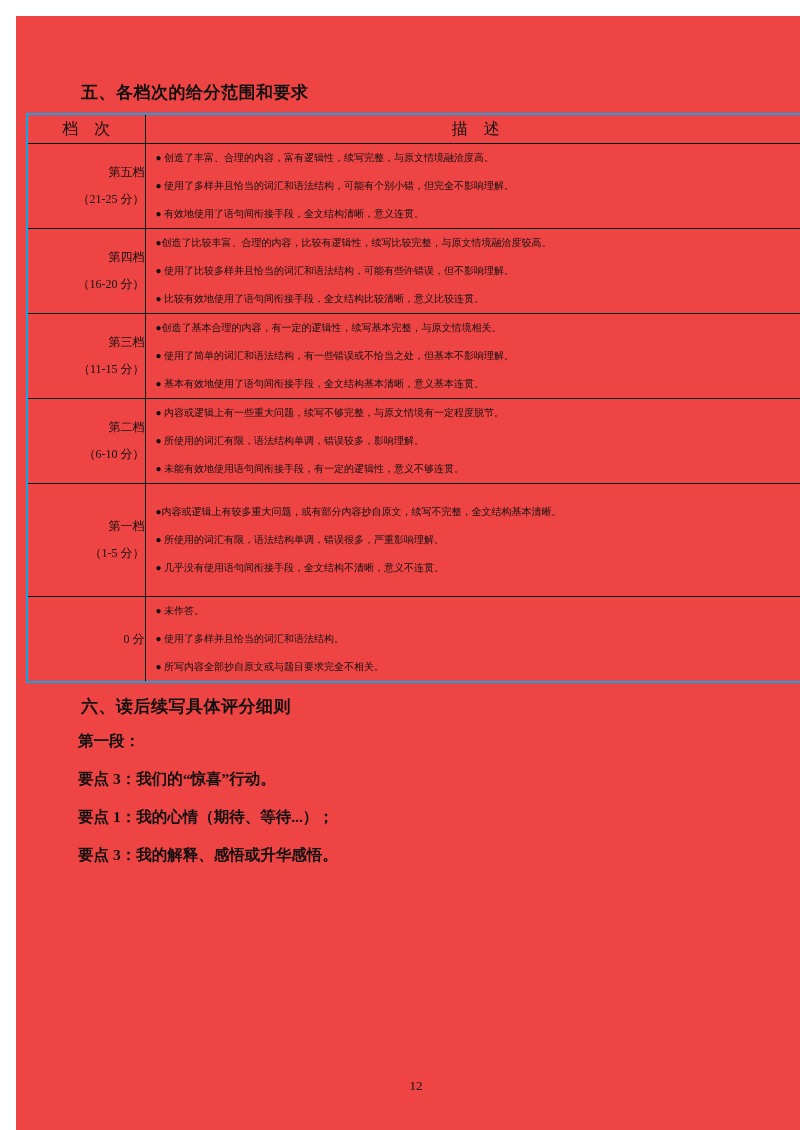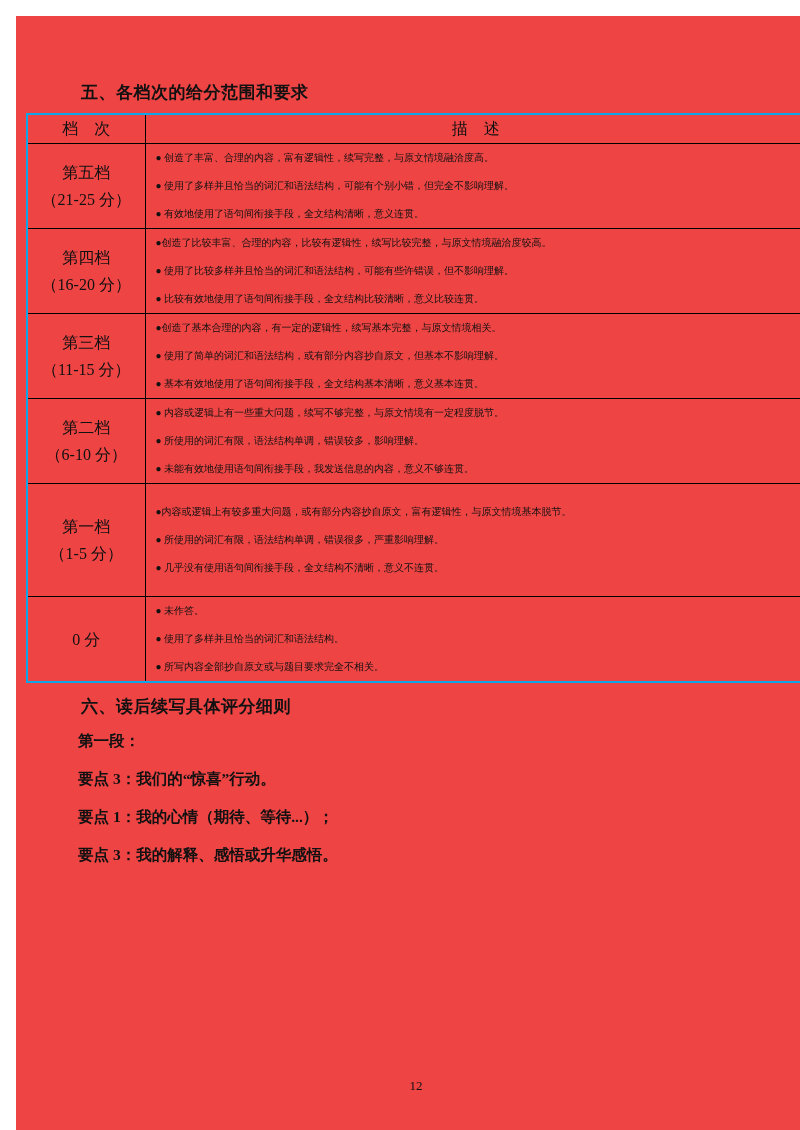--- a/index.html
+++ b/index.html
@@ -37,22 +37,22 @@
     font-weight: normal;
     vertical-align: middle;
   }
   table.rubric th {
     height: 28px;
     font-size: 16px;
     text-align: center;
     padding: 0;
   }
   td.level-cell {
-    text-align: center;
-    font-size: 16px;
+    text-align: right;
+    font-size: 12px;
     line-height: 27px;
     padding: 0;
   }
   td.desc-cell {
     font-size: 10px;
     line-height: 28px;
     padding: 0 26px 0 10px;
   }
   tr.r3 td { height: 84px; }
   tr.r4 td { height: 112px; }
@@ -123,42 +123,42 @@
           <div class="rubric-item">● 比较有效地使用了语句间衔接手段，全文结构比较清晰，意义比较连贯。</div>
         </td>
       </tr>
       <tr class="r3">
         <td class="level-cell">
           <div>第三档</div>
           <div>（11-15 分）</div>
         </td>
         <td class="desc-cell">
           <div class="rubric-item">●创造了基本合理的内容，有一定的逻辑性，续写基本完整，与原文情境相关。</div>
-          <div class="rubric-item">● 使用了简单的词汇和语法结构，或有部分内容抄自原文，但基本不影响理解。</div>
+          <div class="rubric-item">● 使用了简单的词汇和语法结构，有一些错误或不恰当之处，但基本不影响理解。</div>
           <div class="rubric-item">● 基本有效地使用了语句间衔接手段，全文结构基本清晰，意义基本连贯。</div>
         </td>
       </tr>
       <tr class="r3">
         <td class="level-cell">
           <div>第二档</div>
           <div>（6-10 分）</div>
         </td>
         <td class="desc-cell">
           <div class="rubric-item">● 内容或逻辑上有一些重大问题，续写不够完整，与原文情境有一定程度脱节。</div>
           <div class="rubric-item">● 所使用的词汇有限，语法结构单调，错误较多，影响理解。</div>
-          <div class="rubric-item">● 未能有效地使用语句间衔接手段，我发送信息的内容，意义不够连贯。</div>
+          <div class="rubric-item">● 未能有效地使用语句间衔接手段，有一定的逻辑性，意义不够连贯。</div>
         </td>
       </tr>
       <tr class="r4">
         <td class="level-cell">
           <div>第一档</div>
           <div>（1-5 分）</div>
         </td>
         <td class="desc-cell">
-          <div class="rubric-item">●内容或逻辑上有较多重大问题，或有部分内容抄自原文，富有逻辑性，与原文情境基本脱节。</div>
+          <div class="rubric-item">●内容或逻辑上有较多重大问题，或有部分内容抄自原文，续写不完整，全文结构基本清晰。</div>
           <div class="rubric-item">● 所使用的词汇有限，语法结构单调，错误很多，严重影响理解。</div>
           <div class="rubric-item">● 几乎没有使用语句间衔接手段，全文结构不清晰，意义不连贯。</div>
         </td>
       </tr>
       <tr class="r3">
         <td class="level-cell">
           <div>0 分</div>
         </td>
         <td class="desc-cell">
           <div class="rubric-item">● 未作答。</div>

